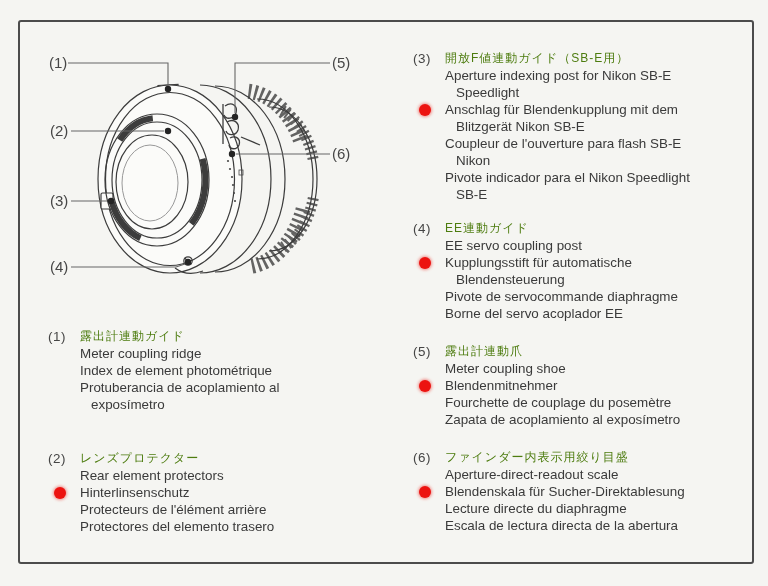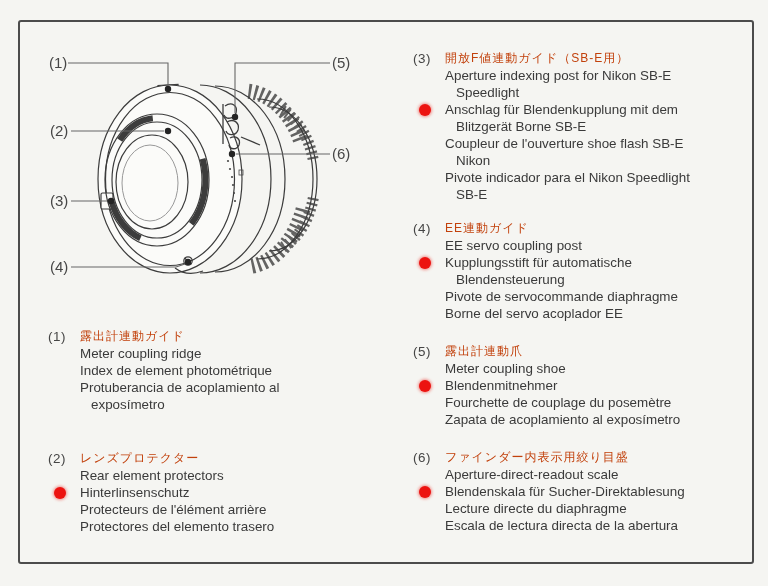--- a/index.html
+++ b/index.html
@@ -18,21 +18,21 @@
   }
   .legend-item{
     position:absolute;font-size:13.4px;line-height:17px;color:#3a3a3a;
     white-space:nowrap;
   }
   .legend-item .num{
     position:absolute;left:0;top:0;letter-spacing:.5px;color:#454545;
   }
   .legend-item .line{position:relative;padding-left:32px;height:17px;}
   .legend-item .line.ind{padding-left:43px;}
-  .legend-item .line.jp{font-size:12px;letter-spacing:1px;color:#c2410c;}
+  .legend-item .line.jp{font-size:12px;letter-spacing:1px;color:#4d7c0f;}
   .dot{
     position:absolute;left:6px;top:2.5px;width:12px;height:12px;border-radius:50%;
     background:#ec1310;
     box-shadow:0 0 3px 1px rgba(236,19,16,.45);
   }
   svg text{font-family:"Liberation Sans","DejaVu Sans",sans-serif;}
 </style>
 </head>
 <body>
 
@@ -143,22 +143,22 @@
   <div class="line">Protecteurs de l'élément arrière</div>
   <div class="line">Protectores del elemento trasero</div>
 </div>
 
 <div class="legend-item" style="left:413px;top:50px;">
   <span class="num">(3)</span>
   <div class="line jp">開放F値連動ガイド（SB-E用）</div>
   <div class="line">Aperture indexing post for Nikon SB-E</div>
   <div class="line ind">Speedlight</div>
   <div class="line"><span class="dot"></span><span>Anschlag für Blendenkupplung mit dem</span></div>
-  <div class="line ind">Blitzgerät Borne SB-E</div>
-  <div class="line">Coupleur de l'ouverture shoe flash SB-E</div>
+  <div class="line ind">Blitzgerät Nikon SB-E</div>
+  <div class="line">Coupleur de l'ouverture para flash SB-E</div>
   <div class="line ind">Nikon</div>
   <div class="line">Pivote indicador para el Nikon Speedlight</div>
   <div class="line ind">SB-E</div>
 </div>
 
 <div class="legend-item" style="left:413px;top:220px;">
   <span class="num">(4)</span>
   <div class="line jp">EE連動ガイド</div>
   <div class="line">EE servo coupling post</div>
   <div class="line"><span class="dot"></span><span>Kupplungsstift für automatische</span></div>

